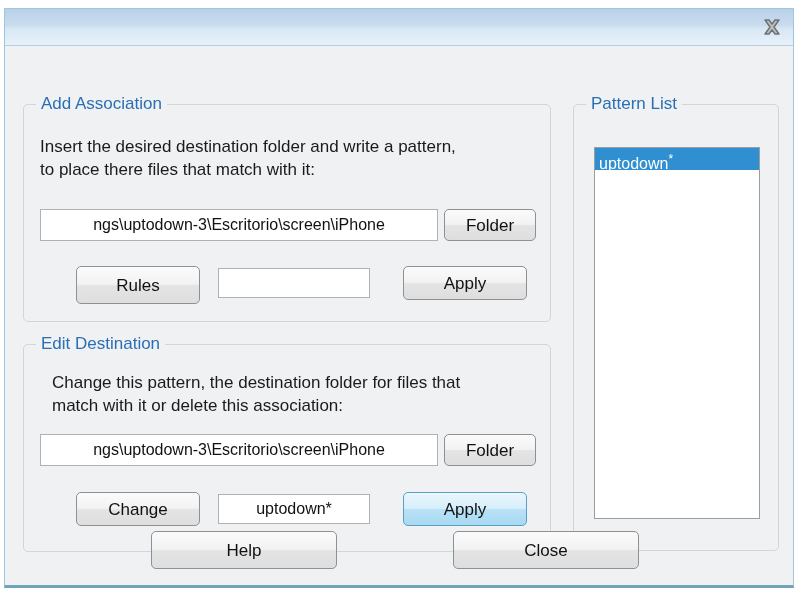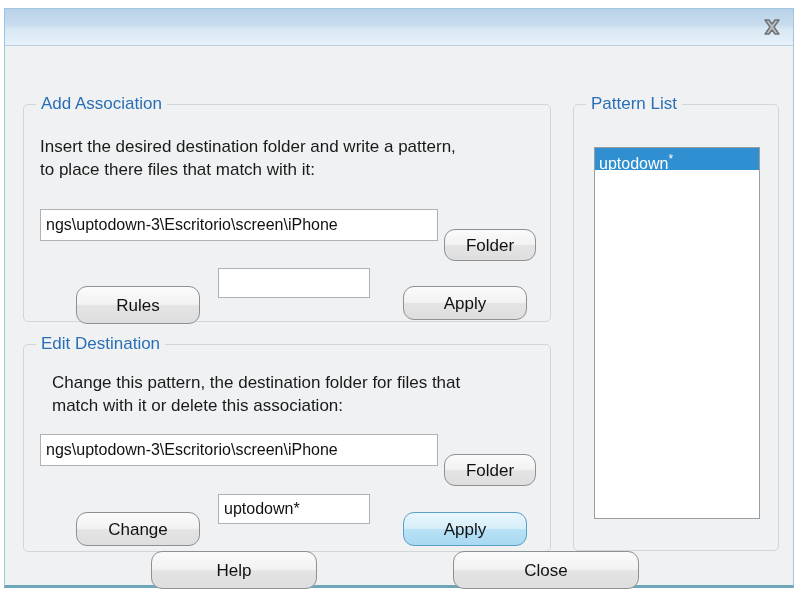--- a/index.html
+++ b/index.html
@@ -94,39 +94,39 @@
   .textinput {
     position: absolute;
     box-sizing: border-box;
     border: 1px solid #aeb2b5;
     background: #ffffff;
     color: #111111;
     font-family: "Liberation Sans", sans-serif;
     font-size: 16px;
     padding: 0 5px;
     outline: none;
+    text-align: center;
   }
 
   
   .btn {
     position: absolute;
     box-sizing: border-box;
     border: 1px solid #8d9194;
-    border-radius: 11px;
+    border-radius: 5px;
     background: linear-gradient(to bottom, #fbfbfb 0%, #f2f2f2 48%, #e4e4e4 52%, #dedede 100%);
     color: #111111;
     font-family: "Liberation Sans", sans-serif;
     font-size: 17px;
     cursor: pointer;
     text-align: center;
     line-height: 1;
     display: flex;
     align-items: center;
     justify-content: center;
-    margin-top: 20px;
   }
   .btn.hover {
     border: 1px solid #5c9fc4;
     background: linear-gradient(to bottom, #eaf6fc 0%, #d7eefa 48%, #b8e1f6 52%, #a8d9f2 100%);
   }
 
   
   #pattern-listbox {
     position: absolute;
     left: 20px;
@@ -205,18 +205,18 @@
     <div class="groupbox" id="grp-pattern">
       <div class="group-legend">Pattern List</div>
 
       <div id="pattern-listbox">
         <div class="list-item selected">
           <span>uptodown<span class="star">*</span></span>
         </div>
       </div>
     </div>
 
-    <div class="btn" id="help-btn" style="left:146px; top:485px; width:166px; height:38px;">Help</div>
+    <div class="btn" id="help-btn" style="left:146px; top:485px; width:186px; height:38px;">Help</div>
 
     <div class="btn" id="close-dialog-btn" style="left:448px; top:485px; width:186px; height:38px;text-align:right;">Close</div>
 
   </div>
 </div>
 
 </body></html>

